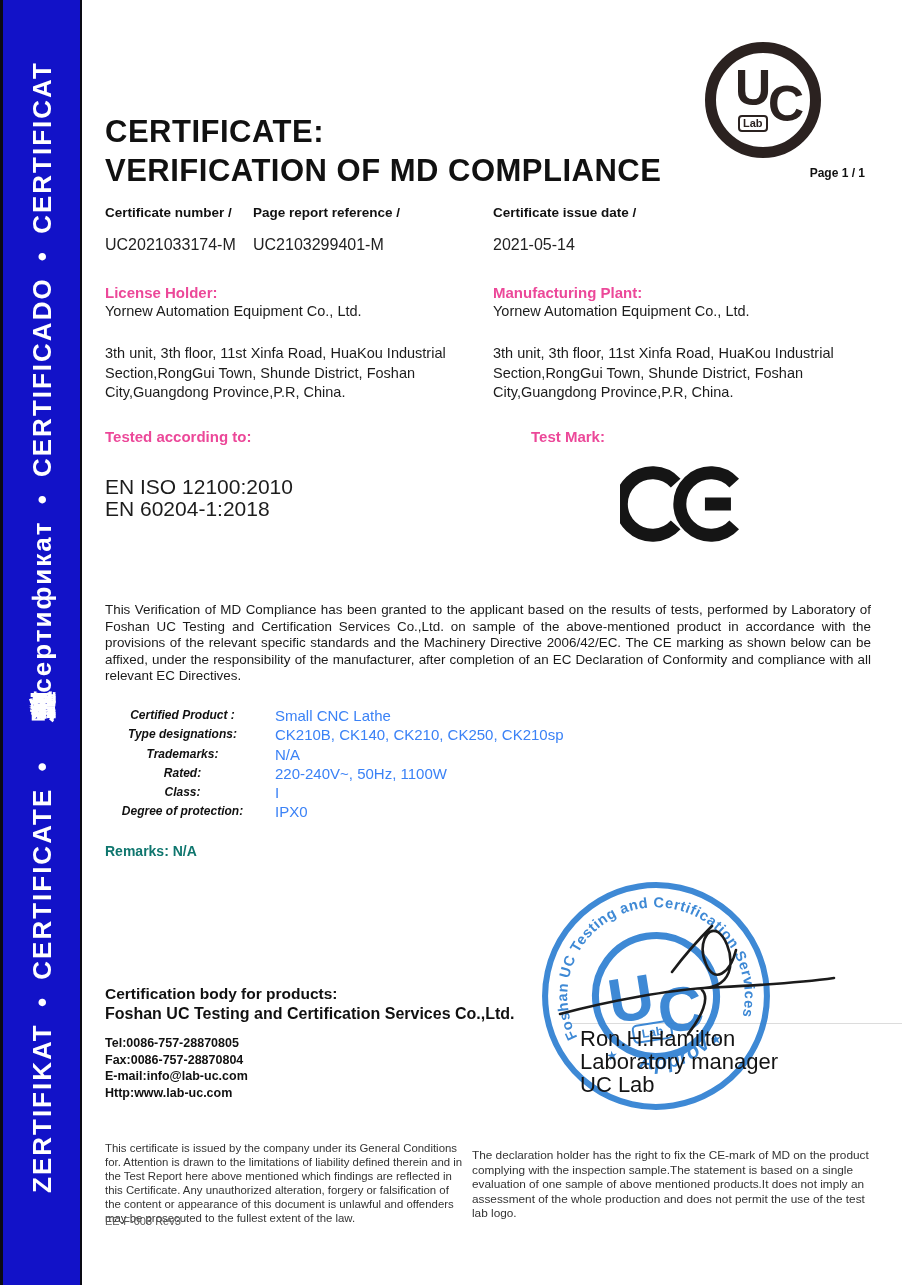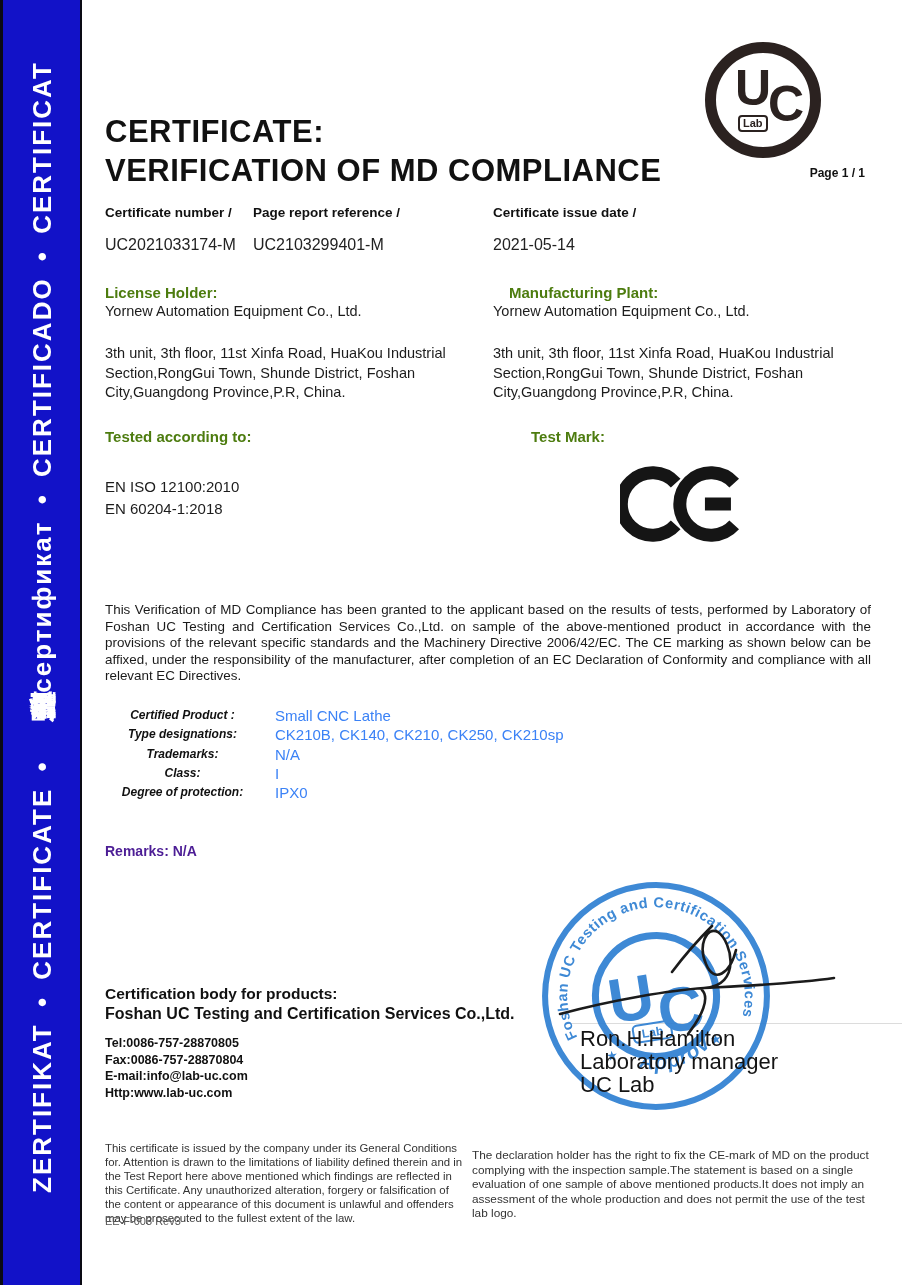--- a/index.html
+++ b/index.html
@@ -31,40 +31,40 @@
   
   .lbl  { font-size:13.5px; font-weight:bold; color:#111; }
   .val  { font-size:16px; color:#222; }
   .meta-lbl-1 { position:absolute; left:105px; top:205px; }
   .meta-lbl-2 { position:absolute; left:253px; top:205px; }
   .meta-lbl-3 { position:absolute; left:493px; top:205px; }
   .meta-val-1 { position:absolute; left:105px; top:236px; }
   .meta-val-2 { position:absolute; left:253px; top:236px; }
   .meta-val-3 { position:absolute; left:493px; top:236px; }
   
-  .sec-lbl { font-size:15px; font-weight:bold; color:#4d7c0f; }
+  .sec-lbl { font-size:15px; font-weight:bold; color:#ec4899; }
   .holder-lbl { position:absolute; left:105px; top:284px; }
-  .plant-lbl  { position:absolute; left:493px; top:284px;margin-left:16px; }
+  .plant-lbl  { position:absolute; left:493px; top:284px; }
   .holder-name{ position:absolute; left:105px; top:303px; font-size:14.5px; }
   .plant-name { position:absolute; left:493px; top:303px; font-size:14.5px; }
   .holder-addr{ position:absolute; left:105px; top:344px; width:372px; font-size:14.5px; line-height:19.5px; }
   .plant-addr { position:absolute; left:493px; top:344px; width:372px; font-size:14.5px; line-height:19.5px; }
   
   .tested-lbl { position:absolute; left:105px; top:428px; }
   .mark-lbl   { position:absolute; left:493px; top:428px;margin-left:38px; }
-  .standards  { position:absolute; left:105px; top:476px; font-size:15px; line-height:22px; }
+  .standards  { position:absolute; left:105px; top:476px; font-size:21px; line-height:22px; }
   .ce-mark    { position:absolute; left:620px; top:458px; }
   
   .statement { position:absolute; left:105px; top:602px; width:766px; font-size:13.4px; line-height:16.6px; text-align:justify; color:#1a1a1a; }
   
   .product { position:absolute; left:100px; top:706px; width:560px; }
   .prow { display:flex; line-height:19.3px; }
   .plabel { width:165px; text-align:center; font-weight:bold; font-style:italic; font-size:12px; color:#111; }
   .pvalue { margin-left:10px; font-size:15px; color:#3b82f6; }
-  .remarks { position:absolute; left:105px; top:843px; font-size:14px; font-weight:bold; color:#4c1d95; }
+  .remarks { position:absolute; left:105px; top:843px; font-size:14px; font-weight:bold; color:#0f766e; }
   
   .certbody-h1 { position:absolute; left:105px; top:985px;  font-size:15.5px; font-weight:bold; color:#111; }
   .certbody-h2 { position:absolute; left:105px; top:1005px; font-size:16px;  font-weight:bold; color:#111; }
   .contact { position:absolute; left:105px; top:1035px; font-size:12.5px; font-weight:bold; line-height:16.5px; color:#111; }
   
   .sign-line { position:absolute; left:568px; top:1023px; width:334px; height:0; border-top:1px solid #dcdcdc; }
   .stamp { position:absolute; left:535px; top:875px; width:242px; height:242px; transform:rotate(-9deg); opacity:.92; }
   .signature { position:absolute; left:552px; top:912px; width:290px; height:130px; }
   .signer { position:absolute; left:580px; top:1027px; font-size:22px; line-height:23px; color:#141414; }
   
@@ -128,20 +128,24 @@
       <div class="plabel">Certified Product :</div>
       <div class="pvalue">Small CNC Lathe</div>
     </div>
     <div class="prow">
       <div class="plabel">Type designations:</div>
       <div class="pvalue">CK210B, CK140, CK210, CK250, CK210sp</div>
     </div>
     <div class="prow">
       <div class="plabel">Trademarks:</div>
       <div class="pvalue">N/A</div>
+    </div>
+    <div class="prow">
+      <div class="plabel">Rated:</div>
+      <div class="pvalue">220-240V~, 50Hz,  1100W</div>
     </div>
     <div class="prow">
       <div class="plabel">Class:</div>
       <div class="pvalue">I</div>
     </div>
     <div class="prow">
       <div class="plabel">Degree of protection:</div>
       <div class="pvalue">IPX0</div>
     </div>
   </div>

